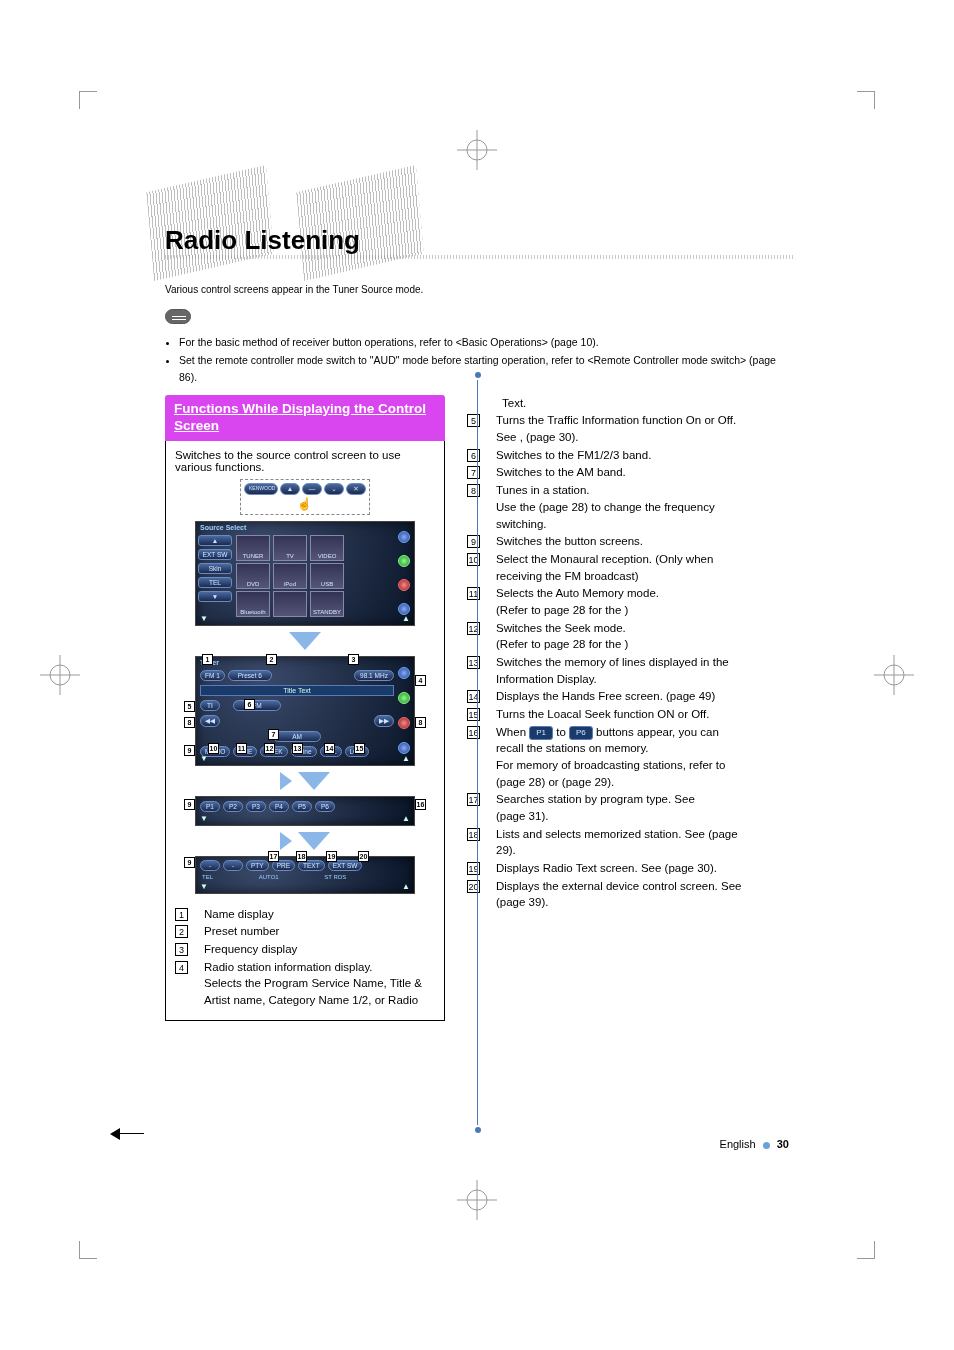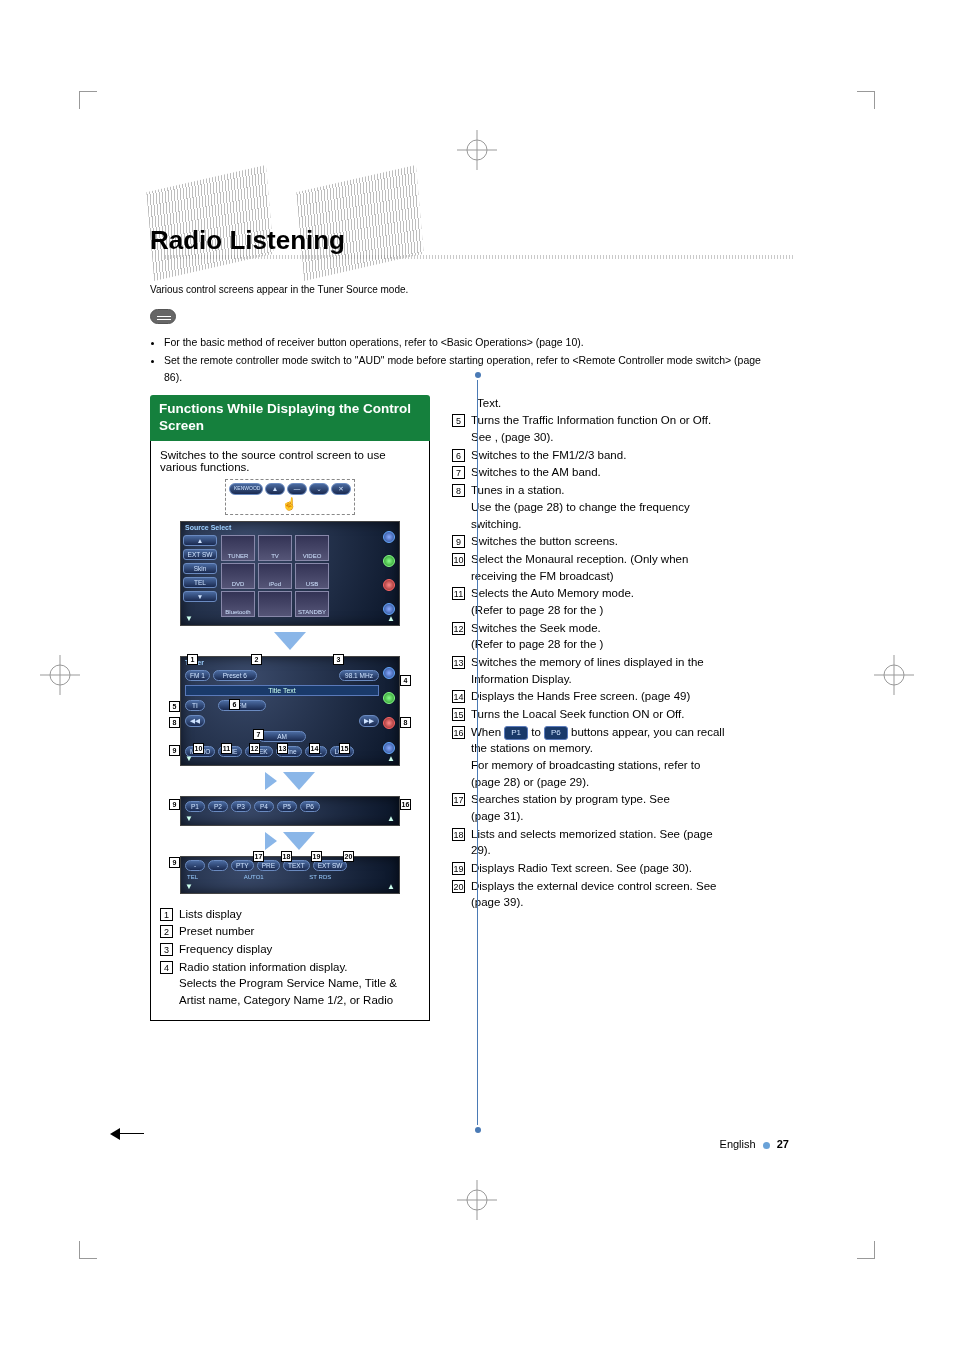--- a/index.html
+++ b/index.html
@@ -6,21 +6,21 @@
   body {
     font-family: "Helvetica Neue", Arial, sans-serif;
     background: #fff;
     width: 954px;
     height: 1350px;
     position: relative;
     color: #000;
   }
   .page {
     position: absolute;
-    left: 150px;
+    left: 165px;
     top: 170px;
     width: 630px;
   }
   .crop-tl, .crop-tr, .crop-bl, .crop-br {
     position: absolute;
     width: 18px; height: 18px;
   }
   .crop-tl { left: 79px; top: 91px; border-left: 1px solid #999; border-top: 1px solid #999; }
   .crop-tr { right: 79px; top: 91px; border-right: 1px solid #999; border-top: 1px solid #999; }
   .crop-bl { left: 79px; bottom: 91px; border-left: 1px solid #999; border-bottom: 1px solid #999; }
@@ -76,27 +76,28 @@
     background: repeating-linear-gradient(0deg,#fff 0,#fff 1px,transparent 1px,transparent 3px);
   }
   .notes { font-size: 10.5px; line-height: 1.55; margin-bottom: 10px; padding-left:8px;}
   .notes li { list-style: disc; margin-left: 6px; margin-bottom:2px;}
 
   .columns { display: flex; gap: 22px; margin-top: 6px; }
   .col-left { width: 280px; }
   .col-right { width: 280px;}
 
   .section-head {
-    background: #15803d;
+    background: #d946ef;
     color: #fff;
     font-weight: 700;
     font-size: 13.5px;
     padding: 6px 9px;
     line-height: 1.25;
     border-radius: 3px 3px 0 0;
+    text-decoration: underline;
   }
   .section-body {
     border: 1px solid #000;
     border-top: none;
     padding: 8px 9px 10px 9px;
     font-size: 11.5px;
   }
   .screens { text-align:center; }
   .screen {
     width: 220px;
@@ -146,21 +147,21 @@
   .callout {
     position:absolute;
     background:#fff; color:#000;
     border:1px solid #000;
     font-size:7px; font-weight:700;
     min-width:11px; height:11px; line-height:9px;
     text-align:center;
   }
 
   .list { font-size: 11.5px; line-height: 1.45; }
-  .list .item { display:flex; gap:6px; margin-bottom:1px; }
+  .list .item { display:flex; gap:16px; margin-bottom:1px; }
   .numbox {
     border:1px solid #000; font-size:9px;
     min-width:13px; height:13px; line-height:12px; text-align:center;
     flex-shrink:0; margin-top:2px;
     font-family: Arial, sans-serif;
   }
   .item-body { flex:1; }
   .inline-pill {
     display:inline-block; background:#1a3a6a; color:#cfe3ff;
     font-size:8px; padding:0 6px; border-radius:3px; vertical-align:middle;
@@ -410,21 +411,21 @@
             <div class="callout" style="left:72px;top:-6px">17</div>
             <div class="callout" style="left:100px;top:-6px">18</div>
             <div class="callout" style="left:130px;top:-6px">19</div>
             <div class="callout" style="left:162px;top:-6px">20</div>
           </div>
         </div>
 
         <div class="list" style="margin-top:12px;" id="left-list">
             <div class="item">
               <div class="numbox">1</div>
-              <div class="item-body">Lists display</div>
+              <div class="item-body">Name display</div>
             </div>
             <div class="item">
               <div class="numbox">2</div>
               <div class="item-body">Preset number</div>
             </div>
             <div class="item">
               <div class="numbox">3</div>
               <div class="item-body">Frequency display</div>
             </div>
             <div class="item">
@@ -508,16 +509,16 @@
         </div>
     </div>
   </div>
 </div>
 
 <div class="divider"></div>
 
 <div class="footer">
   <span>English</span>
   <span class="dot"></span>
-  <b>27</b>
+  <b>30</b>
 </div>
 <div class="cut-arrow"></div>
 <div class="cut-line"></div>
 
 </body></html>

